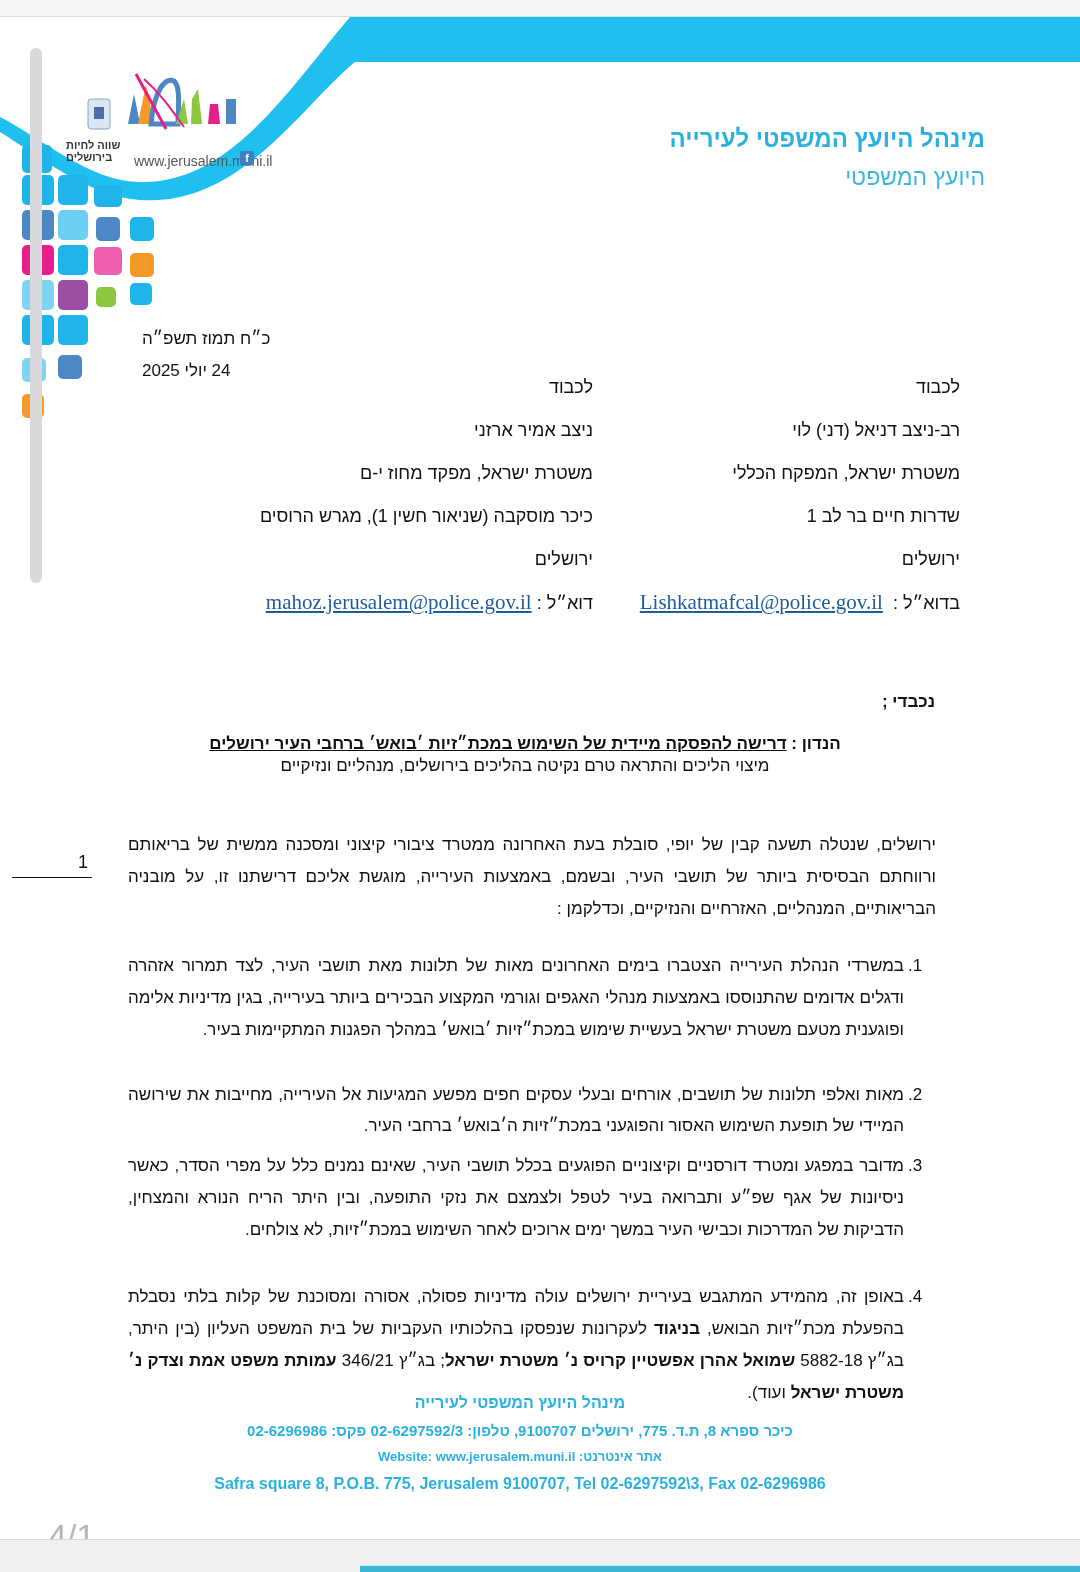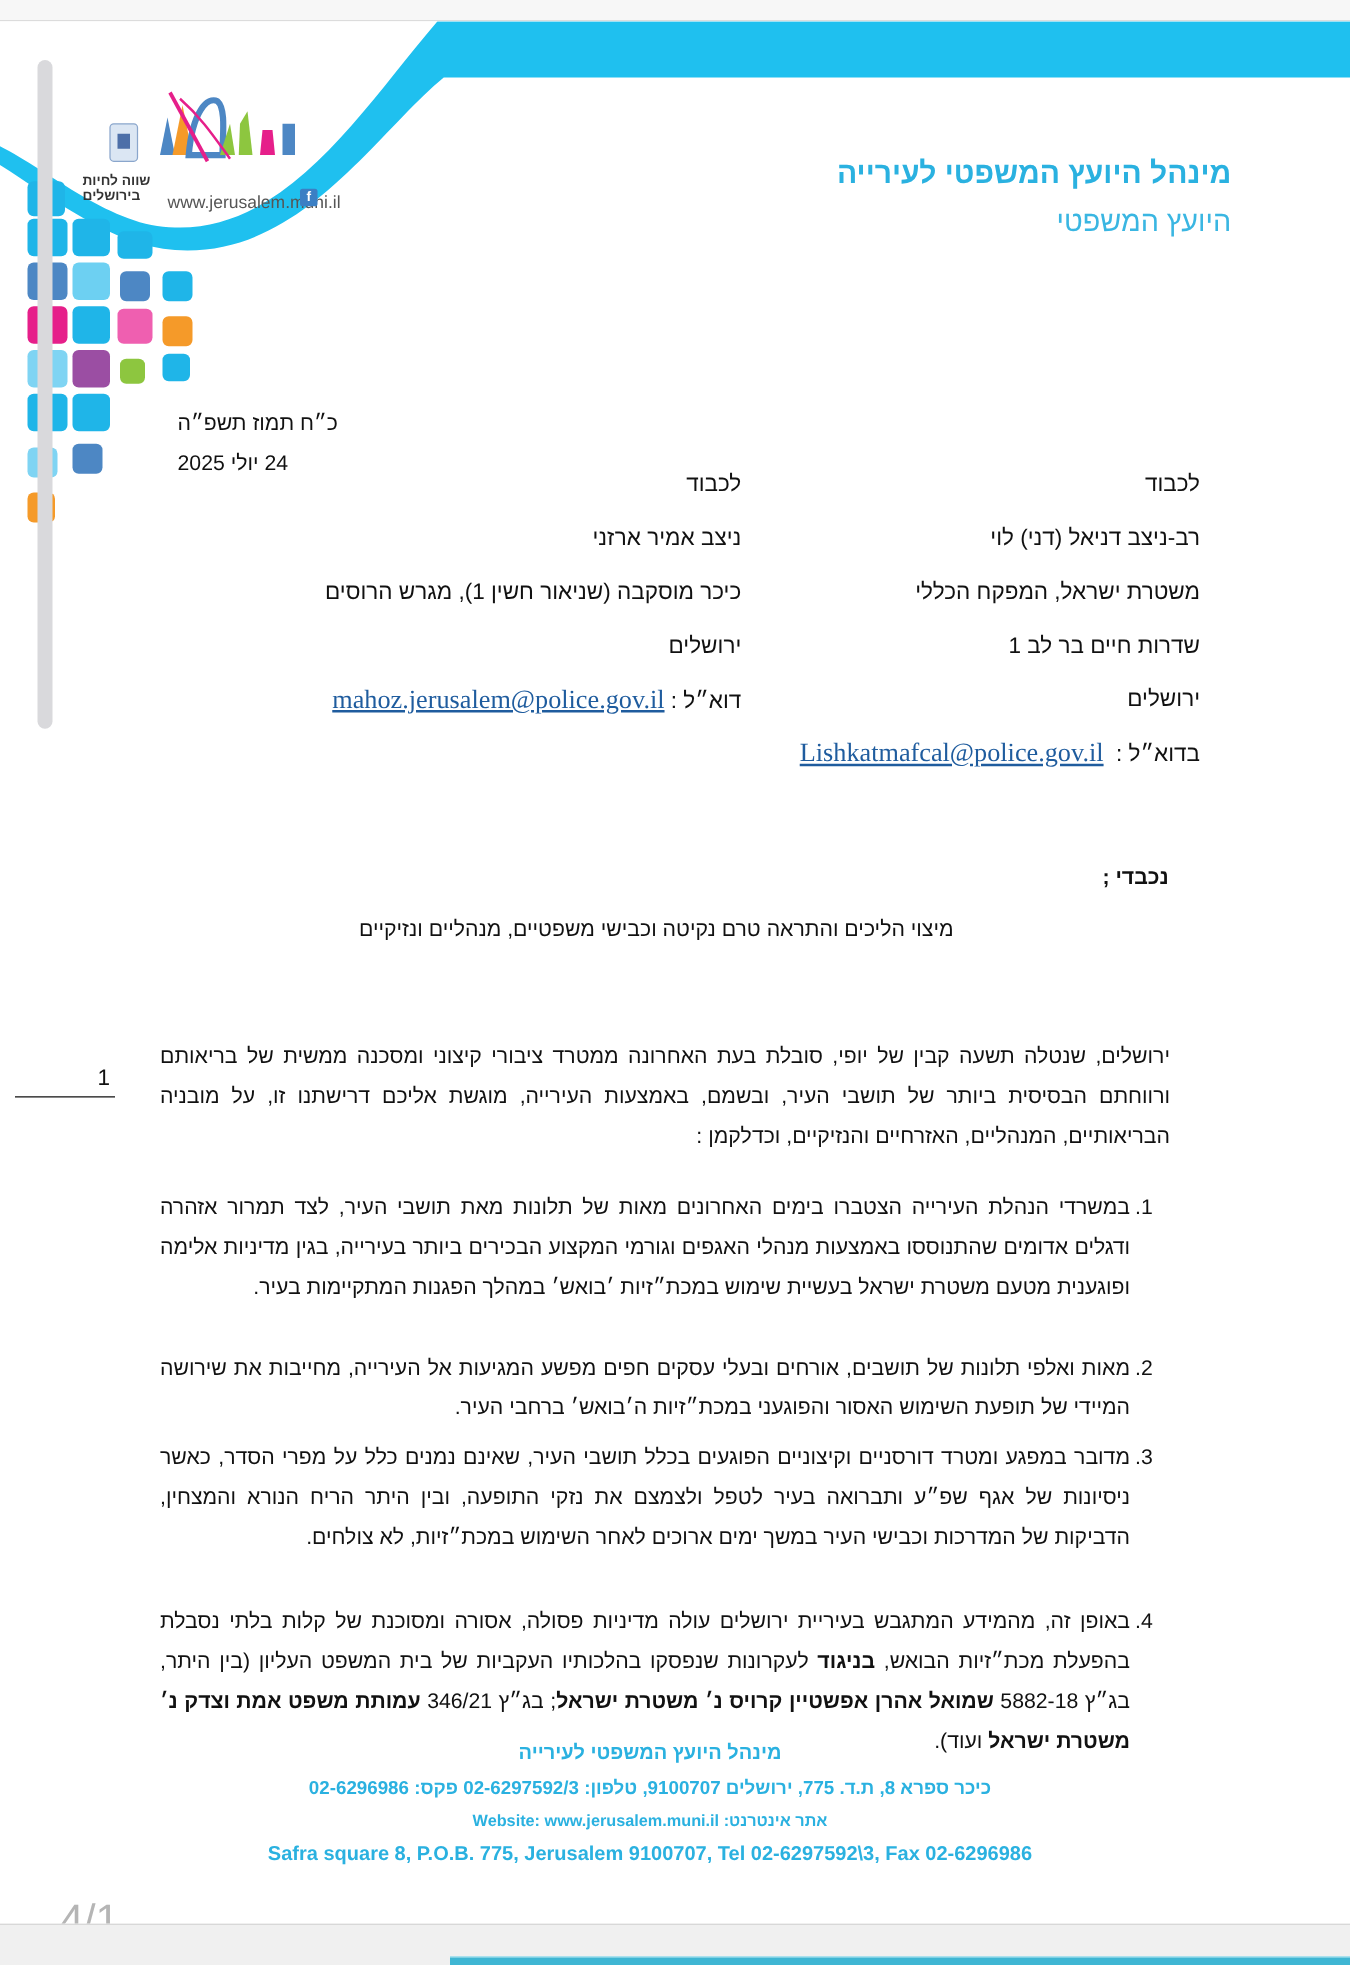--- a/index.html
+++ b/index.html
@@ -103,29 +103,31 @@
     <div>רב-ניצב דניאל (דני) לוי</div>
     <div>משטרת ישראל, המפקח הכללי</div>
     <div>שדרות חיים בר לב 1</div>
     <div>ירושלים</div>
     <div><span>בדוא״ל :</span>&nbsp;&nbsp;<a>Lishkatmafcal@police.gov.il</a></div>
   </div>
 
   <div class="addr" style="right:487px;top:355px;">
     <div>לכבוד</div>
     <div>ניצב אמיר ארזני</div>
+    <div>משטרת ישראל, מפקד מחוז י-ם</div>
     <div>כיכר מוסקבה (שניאור חשין 1), מגרש הרוסים</div>
     <div>ירושלים</div>
     <div><span>דוא״ל :</span>&nbsp;<a>mahoz.jerusalem@police.gov.il</a></div>
   </div>
 
   <div class="greet">נכבדי ;</div>
 
   <div class="subject">
-    <div>מיצוי הליכים והתראה טרם נקיטה וכבישי משפטיים, מנהליים ונזיקיים</div>
+    <div><b>הנדון :</b> <span class="u">דרישה להפסקה מיידית של השימוש במכת״זיות ׳בואש׳ ברחבי העיר ירושלים</span></div>
+    <div>מיצוי הליכים והתראה טרם נקיטה בהליכים בירושלים, מנהליים ונזיקיים</div>
   </div>
 
   <div class="body-p" style="top:812px;line-height:32px;">ירושלים, שנטלה תשעה קבין של יופי, סובלת בעת האחרונה ממטרד ציבורי קיצוני ומסכנה ממשית של בריאותם ורווחתם הבסיסית ביותר של תושבי העיר, ובשמם, באמצעות העירייה, מוגשת אליכם דרישתנו זו, על מובניה הבריאותיים, המנהליים, האזרחיים והנזיקיים, וכדלקמן :</div>
   <div class="fn"><span>1</span></div>
 
   <div class="item" style="top:933px;line-height:32px;">
     <span class="num">1.</span>
     <div class="txt">במשרדי הנהלת העירייה הצטברו בימים האחרונים מאות של תלונות מאת תושבי העיר, לצד תמרור אזהרה ודגלים אדומים שהתנוססו באמצעות מנהלי האגפים וגורמי המקצוע הבכירים ביותר בעירייה, בגין מדיניות אלימה ופוגענית מטעם משטרת ישראל בעשיית שימוש במכת״זיות ׳בואש׳ במהלך הפגנות המתקיימות בעיר.</div>
   </div>
   <div class="item" style="top:1062px;line-height:31px;">

